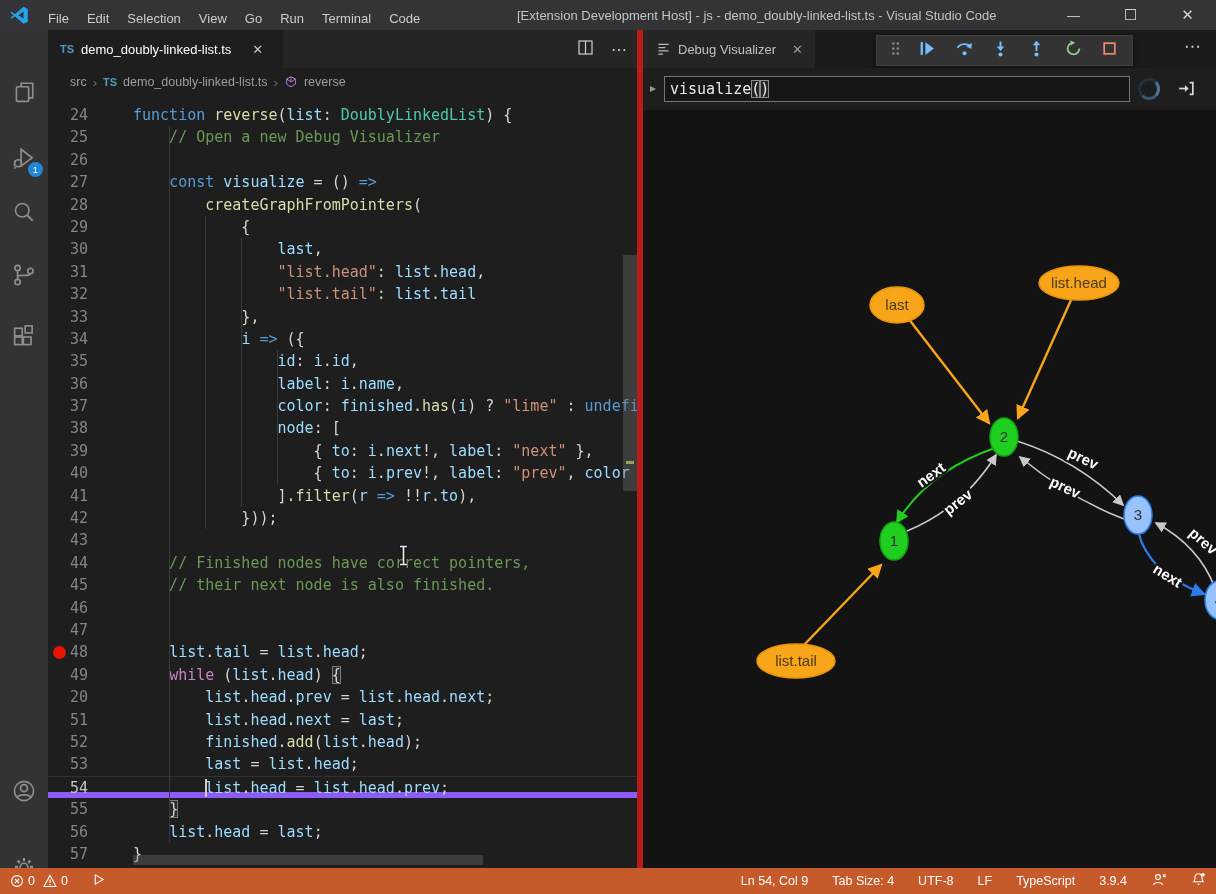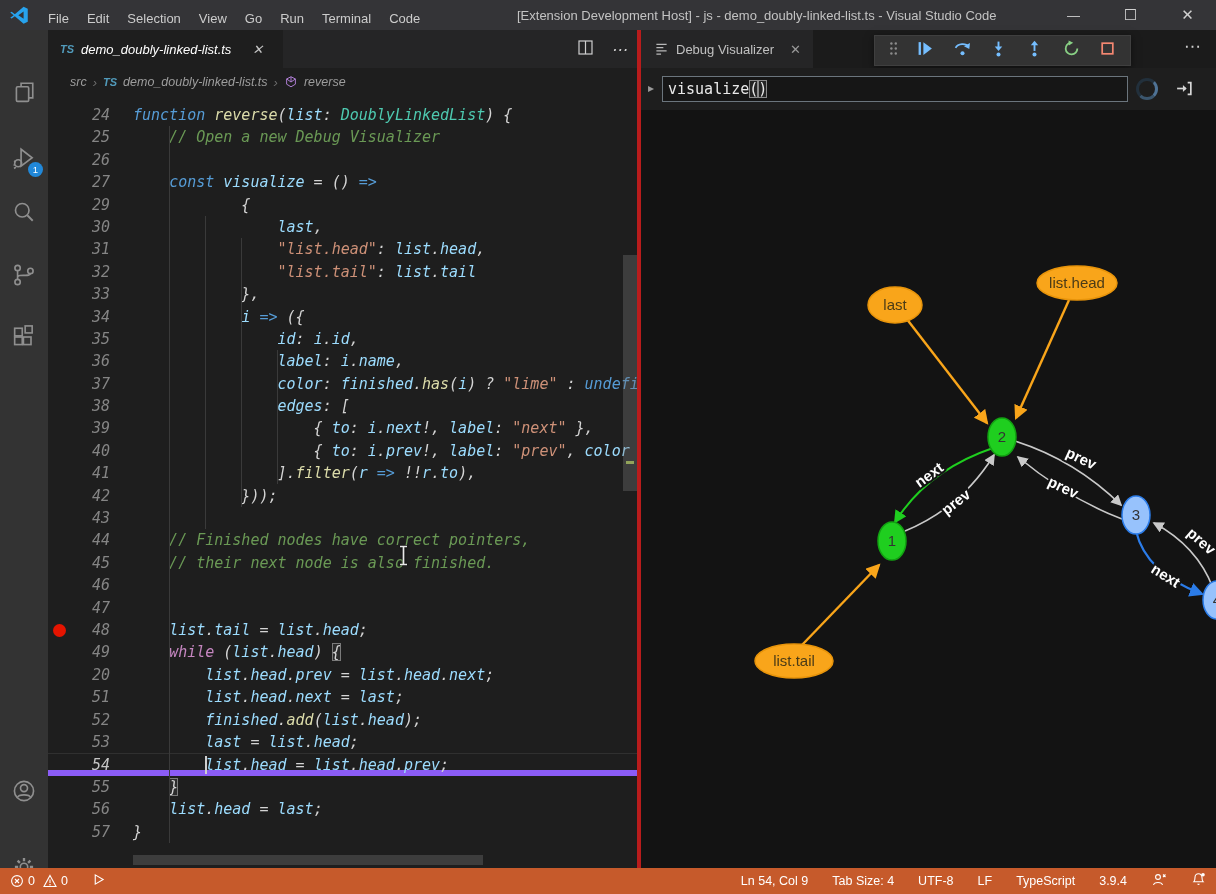--- a/index.html
+++ b/index.html
@@ -14,50 +14,50 @@
   .win-ctrls { position:absolute; right:0; top:0; height:30px; display:flex; }
   .win-ctrl { width:57px; height:30px; display:flex; align-items:center; justify-content:center; color:#d0d0d0; font-size:13px; }
 
   
   .activitybar { position:absolute; left:0; top:30px; width:48px; height:838px; background:#333333; }
   .act-item { position:absolute; left:10px; width:28px; height:28px; }
   .act-badge { position:absolute; right:-5px; bottom:-5px; width:15px; height:15px; border-radius:50%; background:#2188d9; color:#fff; font-size:9.5px; display:flex; align-items:center; justify-content:center; }
   .act-item svg { stroke:#8f8f8f; fill:none; stroke-width:1.4; }
 
   
-  .editorgroup { position:absolute; left:48px; top:30px; width:589px; height:852px; background:#f9a8d4;font-style:italic; }
+  .editorgroup { position:absolute; left:48px; top:30px; width:589px; height:852px; background:#f9a8d4; }
   .tabbar { height:38px; background:#252526; display:flex; align-items:stretch; position:relative; }
   .tab { background:#1e1e1e; display:flex; align-items:center; gap:7px; padding:0 10px 0 12px; color:#ffffff; font-size:13px; min-width:235px; }
   .ts-badge { color:#519aba; font-weight:bold; font-size:11px; }
   .close-x { color:#c5c5c5; font-size:13px; margin-left:14px; }
   .tab-actions { position:absolute; right:10px; top:0; height:38px; display:flex; align-items:center; gap:18px; color:#cfcfcf; }
   .breadcrumb { height:28px; background:#1e1e1e; display:flex; align-items:center; color:#9d9d9d; font-size:12.5px; padding-left:22px; gap:6px; }
   .bc-sep { color:#6e6e6e; font-size:13px; }
 
   .codearea { position:relative; height:772px; background:#1e1e1e; overflow:hidden; padding-top:8px; font-family:"DejaVu Sans Mono","Liberation Mono",monospace; font-size:15px; }
   .cl { display:flex; height:22.4px; line-height:22.4px; position:relative; }
   .bp { width:22px; position:relative; flex:none; }
   .bp-dot { position:absolute; left:5px; top:5px; width:13px; height:13px; border-radius:50%; background:#e51400; }
-  .lnum { width:40px; flex:none; text-align:right; color:#858585; }
+  .lnum { width:40px; flex:none; text-align:left; color:#858585; }
   .lcode { padding-left:23px; white-space:pre; }
   .cur-line { border-top:1px solid #303030; border-bottom:6px solid #8b5cf6; }
   .cur-line .lnum { color:#c6c6c6; }
   .tk-k { color:#569cd6; } .tk-c { color:#c586c0;margin-top:16px; } .tk-f { color:#dcdcaa; }
   .tk-v { color:#9cdcfe; } .tk-t { color:#4ec9b0; } .tk-s { color:#ce9178; }
   .tk-m { color:#6a9955; } .tk-p { color:#d4d4d4; }
   .tk-b { color:#d4d4d4; outline:1px solid #7a7a7a; outline-offset:-1px; background:rgba(120,120,120,.15); }
   .caret { display:inline-block; width:2px; height:18px; background:#cfcfcf; vertical-align:-4px; margin-right:-2px; }
   .iguide { position:absolute; width:1px; background:#3a3a3a; }
   .vscroll { position:absolute; right:0; top:159px; width:14px; height:236px; background:rgba(121,121,121,.35); }
   .hscroll { position:absolute; left:85px; bottom:3px; width:350px; height:10px; background:rgba(121,121,121,.35); }
   .ruler-mark { position:absolute; right:3px; top:365px; width:8px; height:3px; background:#a8bd61; opacity:.8; }
   .mouse-ibeam { position:absolute; left:349px; top:449px; }
 
   
-  .panel { position:absolute; left:637px; top:30px; width:579px; height:838px; background:#131313; border-left:4px solid #b91c1c; }
+  .panel { position:absolute; left:637px; top:30px; width:579px; height:838px; background:#131313; border-left:6px solid #b91c1c; }
   .ptabbar { height:38px; background:#1b1b1b; display:flex; position:relative; }
   .ptab { background:#252526; display:flex; align-items:center; gap:8px; padding:0 12px 0 14px; color:#c0c0c0; font-size:13px; }
   .debug-toolbar { position:absolute; left:233px; top:5px; width:257px; height:31px; background:#333333; border:1px solid #3f3f3f; box-shadow:0 2px 8px rgba(0,0,0,.5); display:flex; align-items:center; justify-content:space-around; padding:0 4px; }
   .more-dots { position:absolute; right:14px; top:6px; color:#cfcfcf; font-size:17px; letter-spacing:1px; }
   .inputrow { height:42px; position:relative; background:#1e1e1e; }
   .expand-chevron { position:absolute; left:7px; top:13px; color:#9a9a9a; font-size:12px; }
   .exprinput { position:absolute; left:21px; top:8px; width:466px; height:26px; background:#161616; border:1px solid #6b757d; display:flex; align-items:center; padding-left:5px; font-family:"DejaVu Sans Mono","Liberation Mono",monospace; font-size:15px; color:#e8e8e8; }
   .brk-box { outline:1px solid #8a8a8a; outline-offset:-1px; background:rgba(120,120,120,.15); }
   .spinner { position:absolute; left:495px; top:10px; width:22px; height:22px; border-radius:50%; border:3px solid #22303c; border-right-color:#4f7396; border-bottom-color:#3b566e; }
   .goto-icon { position:absolute; left:534px; top:11px; }
@@ -204,20 +204,25 @@
             <span class="bp"></span>
             <span class="lnum">26</span>
           </div>
           <div class="cl">
             <span class="bp"></span>
             <span class="lnum">27</span>
             <span class="lcode"><span class="tk-p">    </span><span class="tk-k">const</span><span class="tk-p"> </span><span class="tk-v">visualize</span><span class="tk-p"> = () </span><span class="tk-k">=&gt;</span></span>
           </div>
           <div class="cl">
             <span class="bp"></span>
+            <span class="lnum">28</span>
+            <span class="lcode"><span class="tk-p">        </span><span class="tk-f">createGraphFromPointers</span><span class="tk-p">(</span></span>
+          </div>
+          <div class="cl">
+            <span class="bp"></span>
             <span class="lnum">29</span>
             <span class="lcode"><span class="tk-p">            {</span></span>
           </div>
           <div class="cl">
             <span class="bp"></span>
             <span class="lnum">30</span>
             <span class="lcode"><span class="tk-p">                </span><span class="tk-v">last</span><span class="tk-p">,</span></span>
           </div>
           <div class="cl">
             <span class="bp"></span>
@@ -250,21 +255,21 @@
             <span class="lcode"><span class="tk-p">                </span><span class="tk-v">label</span><span class="tk-p">: </span><span class="tk-v">i</span><span class="tk-p">.</span><span class="tk-v">name</span><span class="tk-p">,</span></span>
           </div>
           <div class="cl">
             <span class="bp"></span>
             <span class="lnum">37</span>
             <span class="lcode"><span class="tk-p">                </span><span class="tk-v">color</span><span class="tk-p">: </span><span class="tk-v">finished</span><span class="tk-p">.</span><span class="tk-f">has</span><span class="tk-p">(</span><span class="tk-v">i</span><span class="tk-p">) ? </span><span class="tk-s">"lime"</span><span class="tk-p"> : </span><span class="tk-k">undefined,</span></span>
           </div>
           <div class="cl">
             <span class="bp"></span>
             <span class="lnum">38</span>
-            <span class="lcode"><span class="tk-p">                </span><span class="tk-v">edges</span><span class="tk-p">: [</span></span>
+            <span class="lcode"><span class="tk-p">                </span><span class="tk-v">node</span><span class="tk-p">: [</span></span>
           </div>
           <div class="cl">
             <span class="bp"></span>
             <span class="lnum">39</span>
             <span class="lcode"><span class="tk-p">                    { </span><span class="tk-v">to</span><span class="tk-p">: </span><span class="tk-v">i</span><span class="tk-p">.</span><span class="tk-v">next</span><span class="tk-p">!, </span><span class="tk-v">label</span><span class="tk-p">: </span><span class="tk-s">"next"</span><span class="tk-p"> },</span></span>
           </div>
           <div class="cl">
             <span class="bp"></span>
             <span class="lnum">40</span>
             <span class="lcode"><span class="tk-p">                    { </span><span class="tk-v">to</span><span class="tk-p">: </span><span class="tk-v">i</span><span class="tk-p">.</span><span class="tk-v">prev</span><span class="tk-p">!, </span><span class="tk-v">label</span><span class="tk-p">: </span><span class="tk-s">"prev"</span><span class="tk-p">, </span><span class="tk-v">color</span></span>

